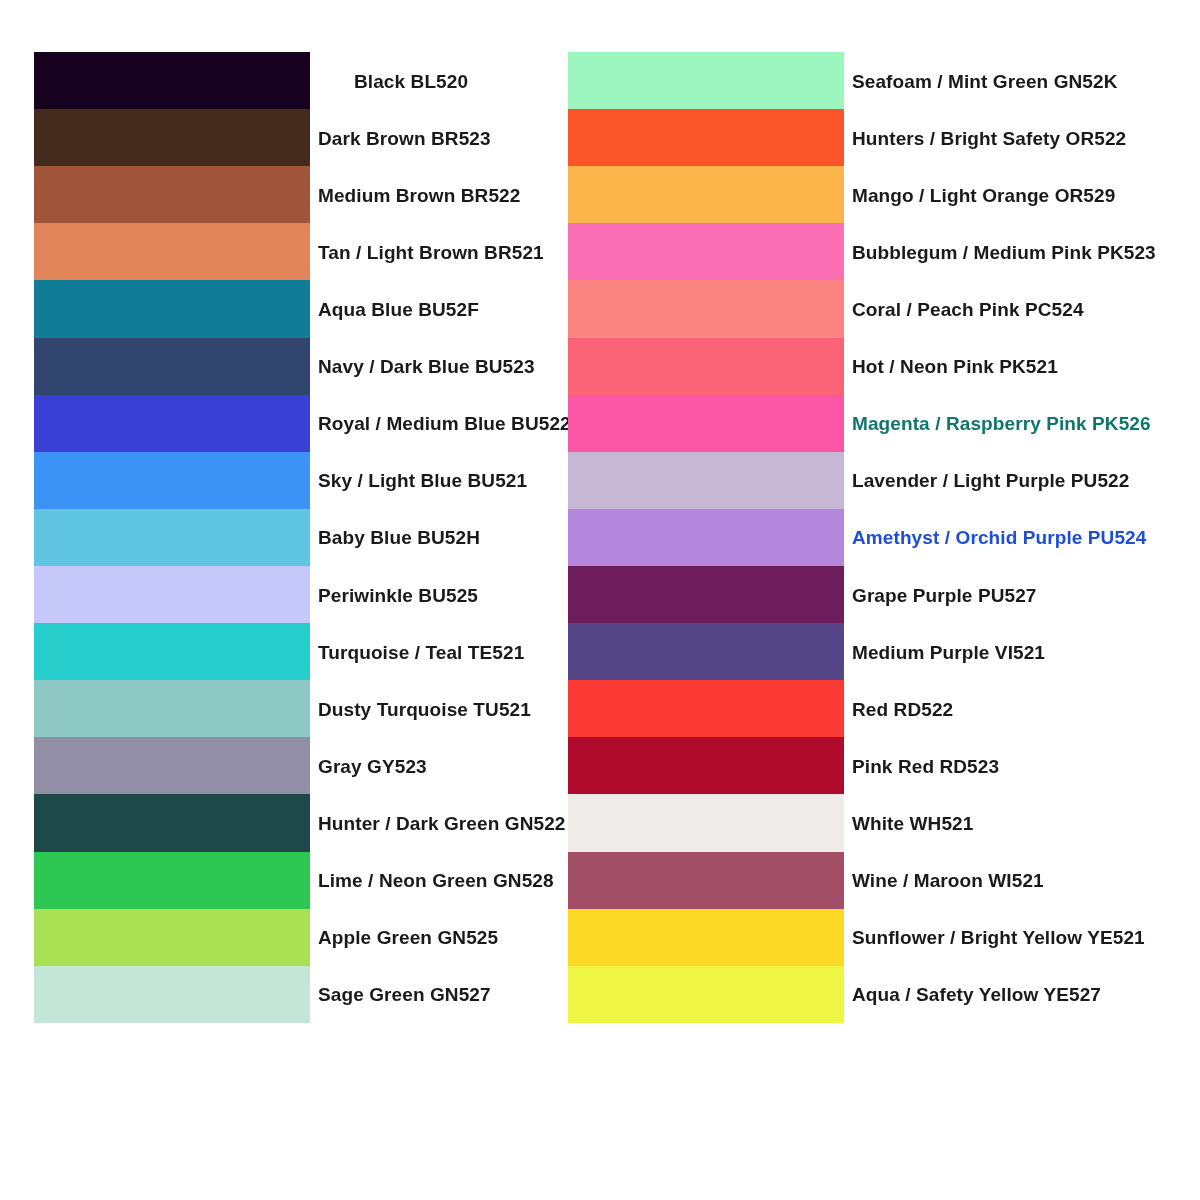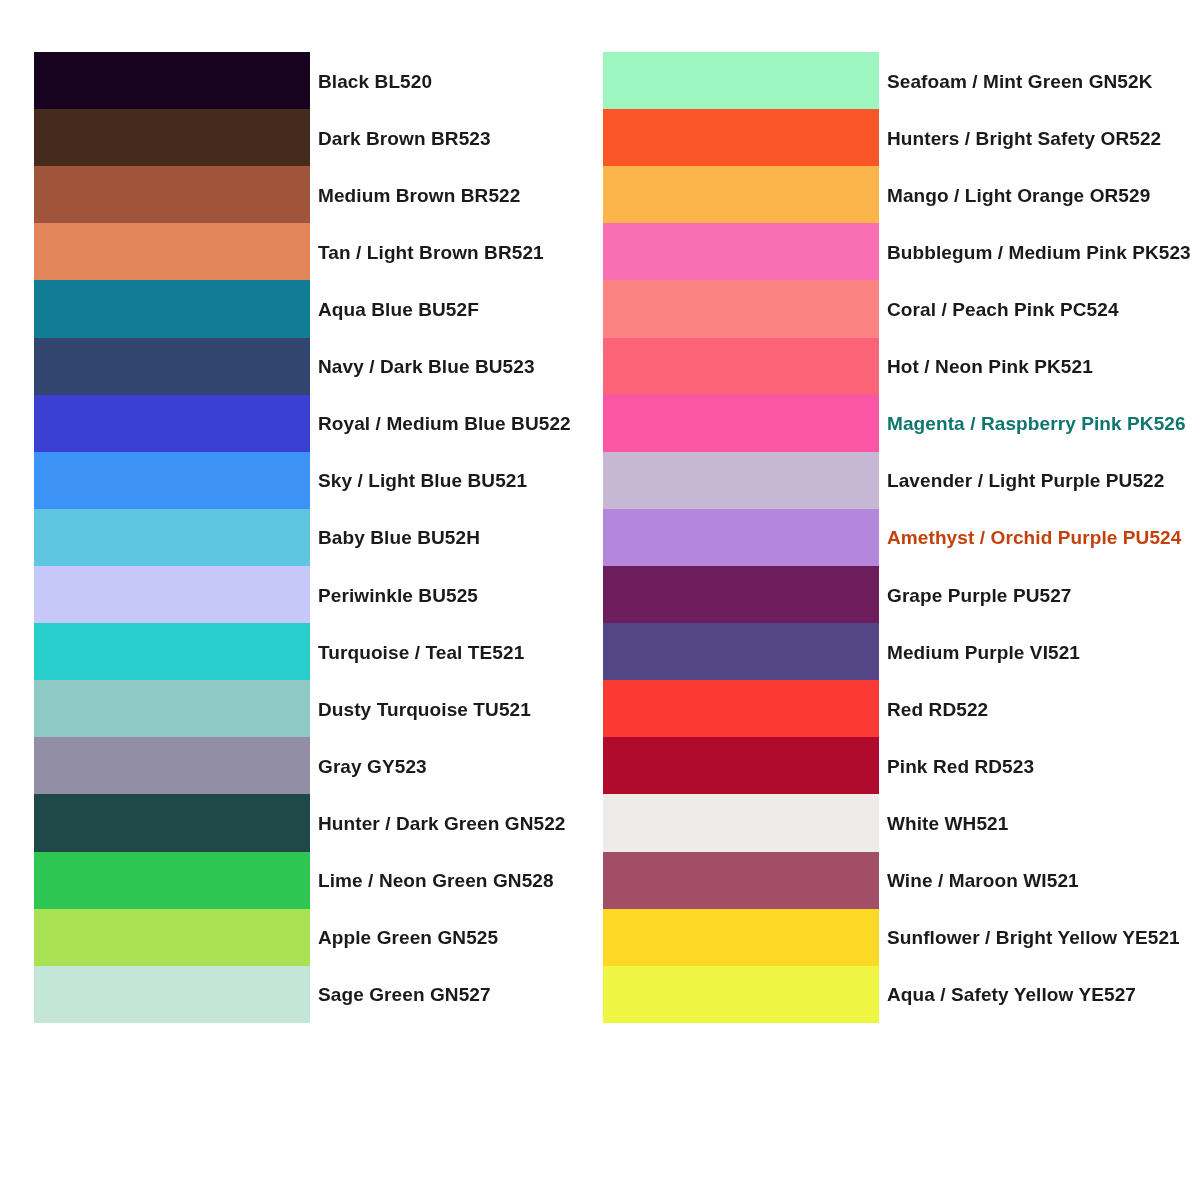--- a/index.html
+++ b/index.html
@@ -23,21 +23,21 @@
   }
 
   .swatch-column {
     position: absolute;
     top: 52px;
     display: flex;
     flex-direction: column;
   }
 
   #column-left  { left: 34px;  }
-  #column-right { left: 603px; align-items: center; }
+  #column-right { left: 568px; align-items: center; }
 
   .swatch-row {
     position: relative;
     height: 57.12px;
     width: 276px;
     display: flex;
     align-items: center;
   }
 
   .swatch-chip {
@@ -62,21 +62,21 @@
   }
 </style>
 </head>
 <body style="background: rgb(255, 255, 255);">
 
 <div id="chart-root">
 
   <div class="swatch-column" id="column-left">
       <div class="swatch-row">
         <div class="swatch-chip" style="background-color: rgb(23, 3, 32);"></div>
-        <div class="swatch-label" style="color: rgb(26, 26, 26);">Black BL520</div>
+        <div class="swatch-label" style="color: rgb(26, 26, 26); margin-left: 36px;">Black BL520</div>
       </div>
       <div class="swatch-row">
         <div class="swatch-chip" style="background-color: rgb(69, 42, 30);"></div>
         <div class="swatch-label" style="color: rgb(26, 26, 26);">Dark Brown BR523</div>
       </div>
       <div class="swatch-row">
         <div class="swatch-chip" style="background-color: rgb(160, 85, 59);"></div>
         <div class="swatch-label" style="color: rgb(26, 26, 26);">Medium Brown BR522</div>
       </div>
       <div class="swatch-row">
@@ -165,21 +165,21 @@
       <div class="swatch-row">
         <div class="swatch-chip" style="background-color: rgb(251, 86, 165);"></div>
         <div class="swatch-label" style="color: #0f766e;">Magenta / Raspberry Pink PK526</div>
       </div>
       <div class="swatch-row">
         <div class="swatch-chip" style="background-color: rgb(198, 184, 212);"></div>
         <div class="swatch-label" style="color: rgb(26, 26, 26);">Lavender / Light Purple PU522</div>
       </div>
       <div class="swatch-row">
         <div class="swatch-chip" style="background-color: rgb(180, 135, 220);"></div>
-        <div class="swatch-label" style="color: #c2410c;">Amethyst / Orchid Purple PU524</div>
+        <div class="swatch-label" style="color: #1d4ed8;">Amethyst / Orchid Purple PU524</div>
       </div>
       <div class="swatch-row">
         <div class="swatch-chip" style="background-color: rgb(109, 28, 92);"></div>
         <div class="swatch-label" style="color: rgb(26, 26, 26);">Grape Purple PU527</div>
       </div>
       <div class="swatch-row">
         <div class="swatch-chip" style="background-color: rgb(83, 69, 134);"></div>
         <div class="swatch-label" style="color: rgb(26, 26, 26);">Medium Purple VI521</div>
       </div>
       <div class="swatch-row">

